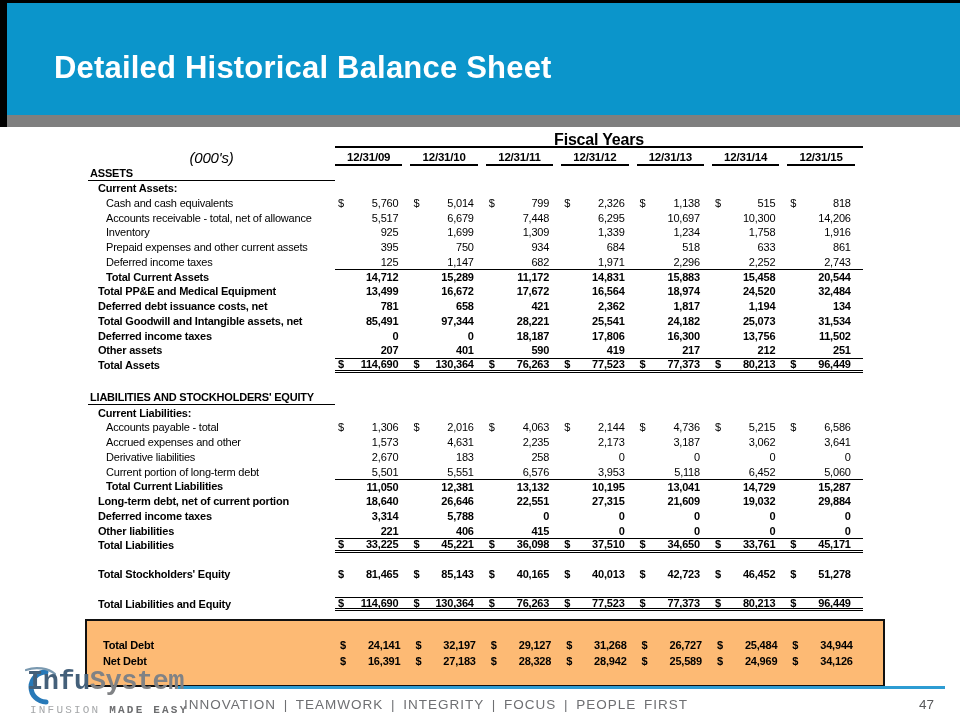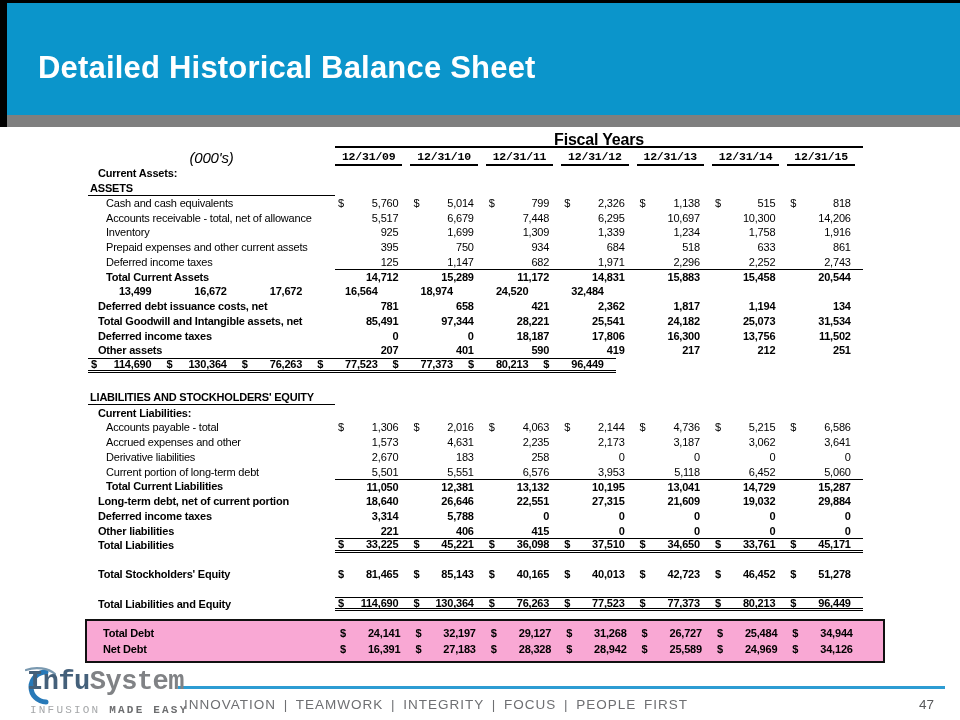--- a/index.html
+++ b/index.html
@@ -5,21 +5,21 @@
   html,body{margin:0;padding:0;background:#e8e8e8;}
   .slide{
     position:relative; width:960px; height:720px; background:#ffffff;
     font-family:"Liberation Sans", sans-serif; overflow:hidden;
     box-sizing:border-box;
   }
   
   .top-border{height:3px;background:#000;}
   .banner{
     height:112px; background:#0b95cb; border-left:7px solid #000;
-    box-sizing:border-box; display:flex; align-items:center;
+    box-sizing:border-box; display:flex; align-items:center;padding-left:16px;
   }
   .banner h1{
     margin:0 0 0 31px; padding-top:18px;
     color:#ffffff; font-size:31px; font-weight:bold; letter-spacing:0.2px;
   }
   .gray-strip{height:12px;background:#7f7f7f;border-left:7px solid #000;box-sizing:border-box;}
 
   
   .content{padding:6px 0 0 88px; font-size:11px; color:#000; letter-spacing:-0.2px;}
   .trow{display:flex; height:14.75px; align-items:stretch;}
@@ -43,26 +43,25 @@
     font-weight:bold; font-size:16px; display:flex; align-items:center; justify-content:center;}
   .yrow{display:flex; height:18px;}
   .yrow .units{width:247px; display:flex; align-items:center; justify-content:center;
     font-style:italic; font-size:15px;}
   .ycells{display:flex; width:528px;}
   .ycell{
     width:67.4px; margin-right:8px; border-bottom:2px solid #000;
     text-align:center; font-weight:bold; font-size:11.5px;
     display:flex; align-items:flex-end; justify-content:center; padding-bottom:1px;
     box-sizing:border-box;
-    font-family:Liberation Mono, monospace;
   }
   
   .debt-box{
     position:relative; left:-3px; width:800px; margin-top:8px;
-    background:#f9a8d4; border:2px solid #111; box-sizing:border-box; padding:4px 0;
+    background:#fdba74; border:2px solid #111; box-sizing:border-box; padding:16px 0;
   }
   .debt-box .trow{height:16px;}
   .debt-box .lbl{width:250px; padding-left:16px;}
 
   
   .footer{position:absolute; left:0; bottom:0; width:960px; height:62px; display:flex;}
   .logo{position:relative; width:164px; height:56px; margin:2px 0 0 14px; flex:0 0 auto;font-family:Liberation Mono, monospace;}
   .logo svg{position:absolute; left:0; top:2px;}
   .logo .wordmark{position:absolute; left:13px; top:7px; font-size:27px; font-weight:bold; letter-spacing:-0.5px; white-space:nowrap;}
   .logo .infu{color:#44607a;}
@@ -104,28 +103,28 @@
           <div class="ycell">12/31/11</div>
           <div class="ycell">12/31/12</div>
           <div class="ycell">12/31/13</div>
           <div class="ycell">12/31/14</div>
           <div class="ycell">12/31/15</div>
         </div>
     </div>
 
     <div id="rows">
         <div class="trow">
+          <div class="lbl ind0 b lul">ASSETS</div>
+          <div class="vals b"></div>
+        </div>
+        <div class="trow">
           <div class="lbl ind1 b">Current Assets:</div>
           <div class="vals b"></div>
         </div>
         <div class="trow">
-          <div class="lbl ind0 b lul">ASSETS</div>
-          <div class="vals b"></div>
-        </div>
-        <div class="trow">
           <div class="lbl ind2">Cash and cash equivalents</div>
           <div class="vals">
             <div class="cell">
               <span class="cur">$</span>
               <span class="num">5,760</span>
             </div>
             <div class="cell">
               <span class="cur">$</span>
               <span class="num">5,014</span>
             </div>
@@ -310,20 +309,21 @@
               <span class="cur"></span>
               <span class="num">15,458</span>
             </div>
             <div class="cell">
               <span class="cur"></span>
               <span class="num">20,544</span>
             </div>
           </div>
         </div>
         <div class="trow">
+          <div class="lbl ind1 b">Total PP&amp;E and Medical Equipment</div>
           <div class="vals b">
             <div class="cell">
               <span class="cur"></span>
               <span class="num">13,499</span>
             </div>
             <div class="cell">
               <span class="cur"></span>
               <span class="num">16,672</span>
             </div>
             <div class="cell">
@@ -474,20 +474,21 @@
               <span class="cur"></span>
               <span class="num">212</span>
             </div>
             <div class="cell">
               <span class="cur"></span>
               <span class="num">251</span>
             </div>
           </div>
         </div>
         <div class="trow">
+          <div class="lbl ind1 b">Total Assets</div>
           <div class="vals vt vbd b">
             <div class="cell">
               <span class="cur">$</span>
               <span class="num">114,690</span>
             </div>
             <div class="cell">
               <span class="cur">$</span>
               <span class="num">130,364</span>
             </div>
             <div class="cell">

